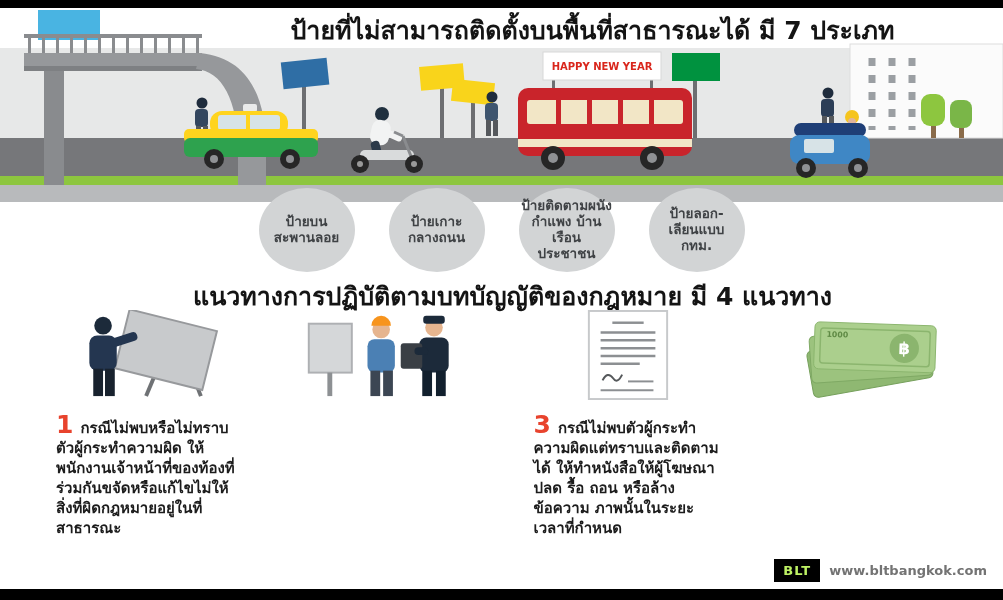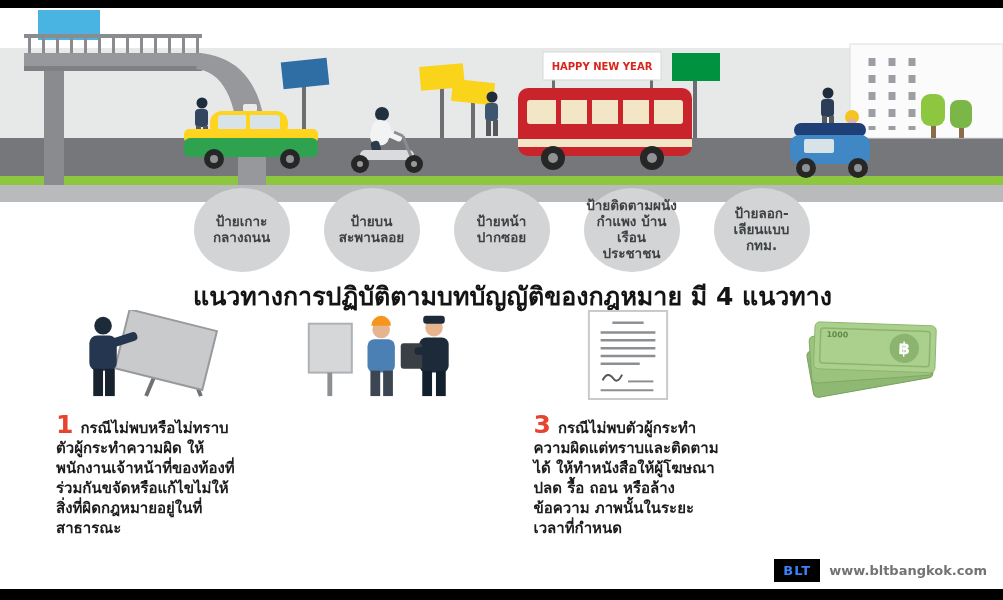--- a/index.html
+++ b/index.html
@@ -16,30 +16,31 @@
     justify-content:center;text-align:center;font-size:13.5px;font-weight:bold;color:#3f4245;
     line-height:1.18;white-space:pre-line;overflow:visible;}
   .section-title{position:absolute;top:276px;left:11px;width:100%;text-align:center;
     font-size:25px;font-weight:bold;color:#141414;}
   .guidelines{position:absolute;top:310px;left:44px;right:30px;display:flex;gap:26px;}
   .g-col{flex:1;min-width:0;}
   .g-icon{height:90px;display:flex;align-items:flex-end;justify-content:center;margin-bottom:8px;}
   .g-text{font-size:15px;line-height:1.34;color:#1c1c1c;font-weight:bold;margin:12px;}
   .g-num{color:#e8432d;font-size:25px;font-weight:bold;margin-right:7px;line-height:1;}
   .footer{position:absolute;right:16px;bottom:18px;display:flex;align-items:center;gap:9px;}
-  .blt-logo{background:#000;color:#3b82f6;font-weight:bold;font-size:13px;letter-spacing:1px;
+  .blt-logo{background:#000;color:#bef264;font-weight:bold;font-size:13px;letter-spacing:1px;
     padding:5px 9px;line-height:1;}
   .site{font-size:13px;font-weight:bold;color:#737373;}
 </style>
 </head>
 <body>
 
 <div class="page">
   <div class="bar-top"></div>
 
+  <div class="main-title">ป้ายที่ไม่สามารถติดตั้งบนพื้นที่สาธารณะได้ มี 7 ประเภท</div>
 
   <svg class="scene" width="1003" height="194" viewBox="0 0 1003 194">
     <rect x="0" y="40" width="1003" height="90" fill="#e7e8e8"></rect>
     <rect x="0" y="130" width="1003" height="38" fill="#76777a"></rect>
     <rect x="0" y="168" width="1003" height="9" fill="#8dc63f"></rect>
     <rect x="0" y="177" width="1003" height="17" fill="#b8babc"></rect>
 
     <g>
       <rect x="850" y="36" width="153" height="94" fill="#fbfbfb" stroke="#dddddd"></rect>
       <line x1="872" y1="50" x2="872" y2="122" stroke="#9b9fa3" stroke-width="7" stroke-dasharray="8 9"></line>
@@ -154,26 +155,24 @@
       <rect x="790" y="127" width="80" height="29" rx="9" fill="#3f87c5"></rect>
       <rect x="804" y="131" width="30" height="14" rx="2" fill="#d7e3e7"></rect>
       <circle cx="806" cy="160" r="10" fill="#262626"></circle>
         <circle cx="806" cy="160" r="4" fill="#8f9194"></circle>
       <circle cx="858" cy="160" r="10" fill="#262626"></circle>
         <circle cx="858" cy="160" r="4" fill="#8f9194"></circle>
     </g>
   </svg>
 
   <div class="circles">
+    <div class="circle">ป้ายบน
+สะพานลอย</div>
     <div class="circle">ป้ายเกาะ
 กลางถนน</div>
-    <div class="circle">ป้ายบน
-สะพานลอย</div>
-    <div class="circle">ป้ายหน้า
-ปากซอย</div>
     <div class="circle">ป้ายติดตามผนัง
 กำแพง บ้านเรือน
 ประชาชน</div>
     <div class="circle">ป้ายลอก-
 เลียนแบบ
 กทม.</div>
   </div>
 
   <div class="section-title">แนวทางการปฏิบัติตามบทบัญญัติของกฎหมาย มี 4 แนวทาง</div>
 

